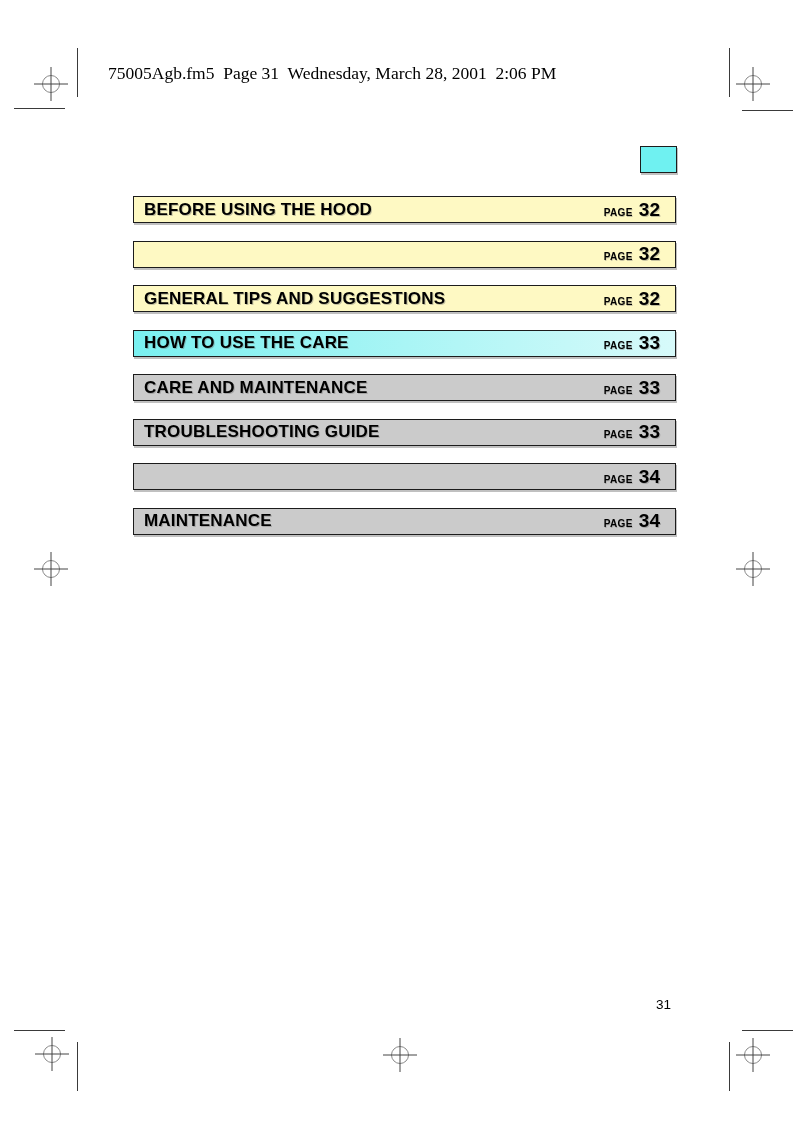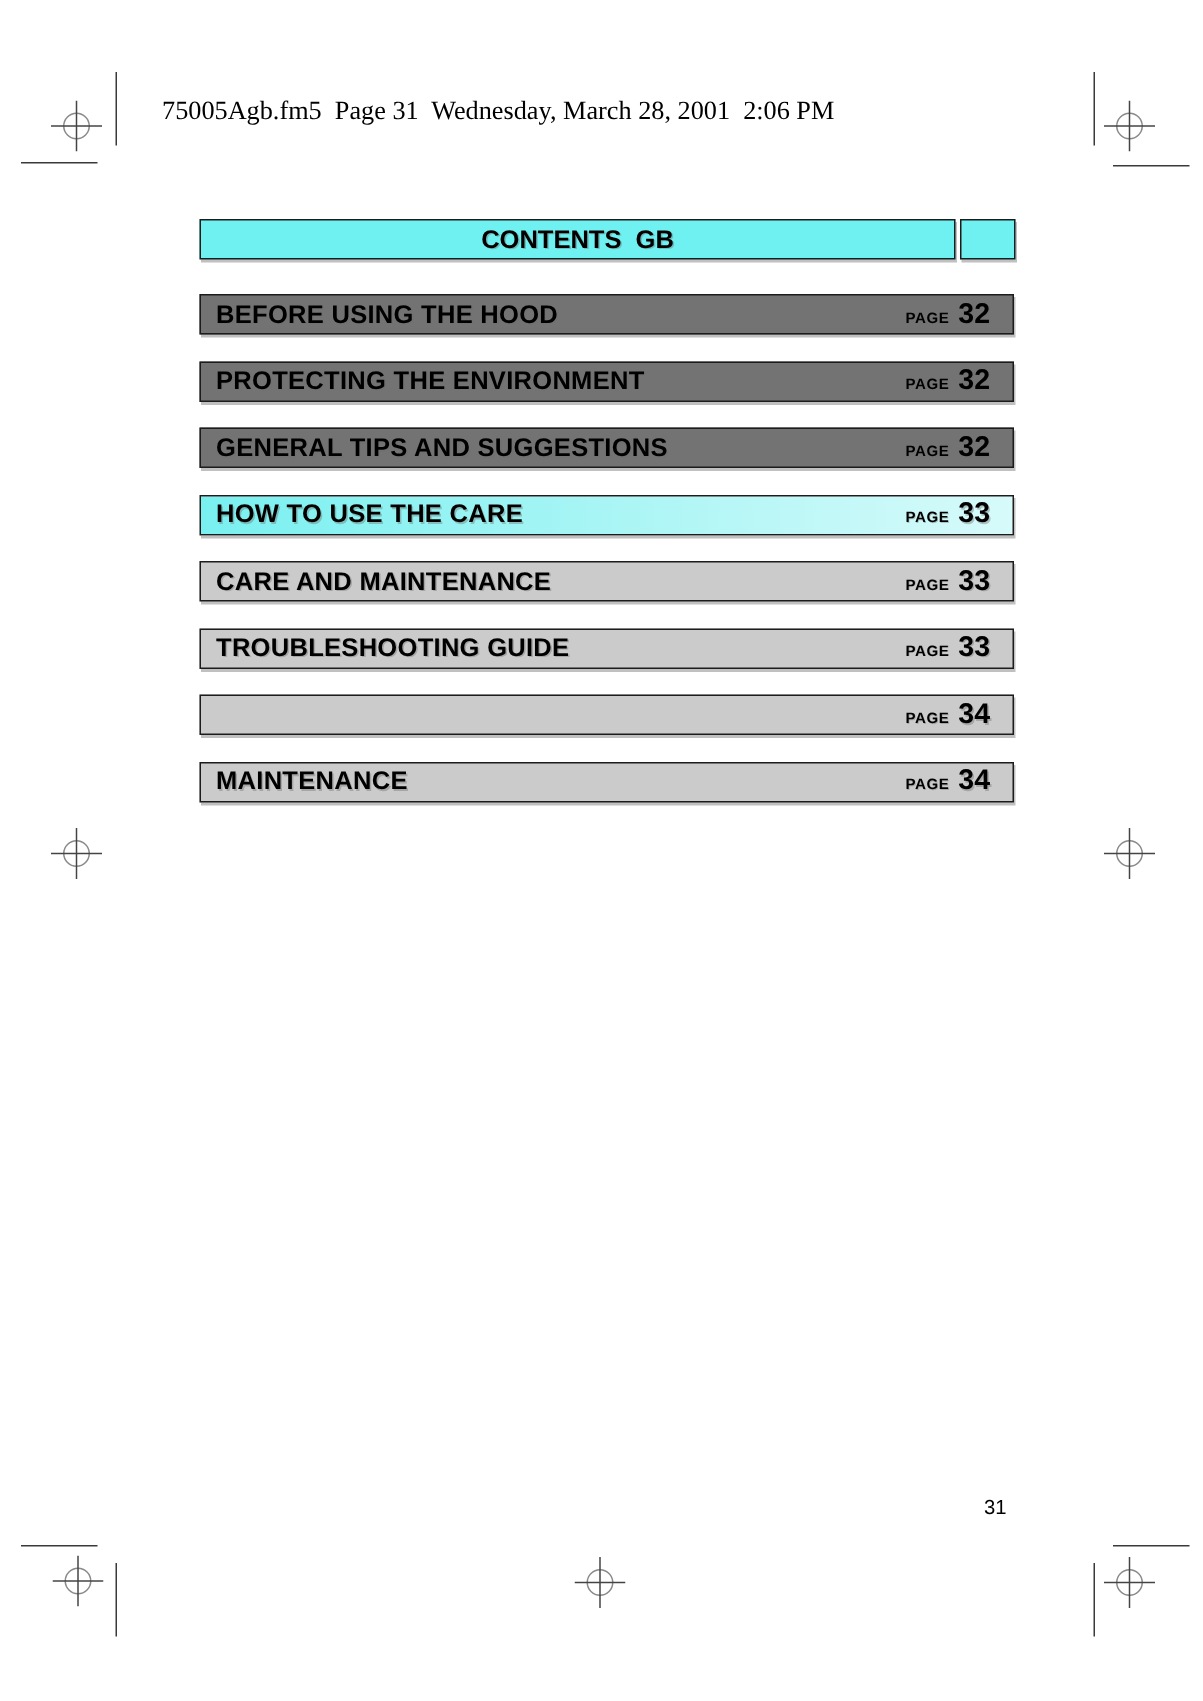--- a/index.html
+++ b/index.html
@@ -62,21 +62,21 @@
   }
   .toc-row {
     height: 27px;
     border: 1px solid #1c1c1c;
     box-shadow: 1px 2px 0 rgba(140,140,140,0.55);
     box-sizing: border-box;
     display: flex; align-items: center;
     padding: 0 15px 0 10px;
     background: #ffffff;
   }
-  .toc-row[data-variant="cyan"] { background: #737373; }
+  .toc-row[data-variant="cyan"] { background: #fef9c3; }
   .toc-row[data-variant="cyan-fade"] {
     background: linear-gradient(90deg, #79f0f0 0%, #a9f5f5 50%, #d7fafa 100%);
   }
   .toc-row[data-variant="gray"] { background: #cbcbcb; }
   .toc-row .row-title {
     font-weight: bold; font-size: 17px; color: #000;
     text-shadow: 1px 1px 0 rgba(110,110,110,0.4);
     letter-spacing: 0.2px;
   }
   .toc-row .row-page {
@@ -157,37 +157,33 @@
       <line x1="0" y1="17" x2="34" y2="17" stroke="#444" stroke-width="1"></line>
     </svg>
   <svg class="reg-mark" style="left:736px; top:1038px;" viewBox="0 0 34 34">
       <circle cx="17" cy="17" r="8.5" fill="none" stroke="#8a8a8a" stroke-width="1"></circle>
       <line x1="17" y1="0" x2="17" y2="34" stroke="#444" stroke-width="1"></line>
       <line x1="0" y1="17" x2="34" y2="17" stroke="#444" stroke-width="1"></line>
     </svg>
 
   <div class="doc-header">75005Agb.fm5  Page 31  Wednesday, March 28, 2001  2:06 PM</div>
 
-  <div class="contents-bar">
-    <span class="title">CONTENTS  GB</span>
-  </div>
   <div class="contents-side-box"></div>
 
   <div class="toc">
 
     <div class="toc-row" data-variant="cyan">
       <span class="row-title">BEFORE USING THE HOOD</span>
       <span class="row-page">
         <span class="page-word">PAGE</span>
         <span class="page-num">32</span>
       </span>
     </div>
 
     <div class="toc-row" data-variant="cyan">
-      <span class="row-title">PROTECTING THE ENVIRONMENT</span>
       <span class="row-page">
         <span class="page-word">PAGE</span>
         <span class="page-num">32</span>
       </span>
     </div>
 
     <div class="toc-row" data-variant="cyan">
       <span class="row-title">GENERAL TIPS AND SUGGESTIONS</span>
       <span class="row-page">
         <span class="page-word">PAGE</span>

